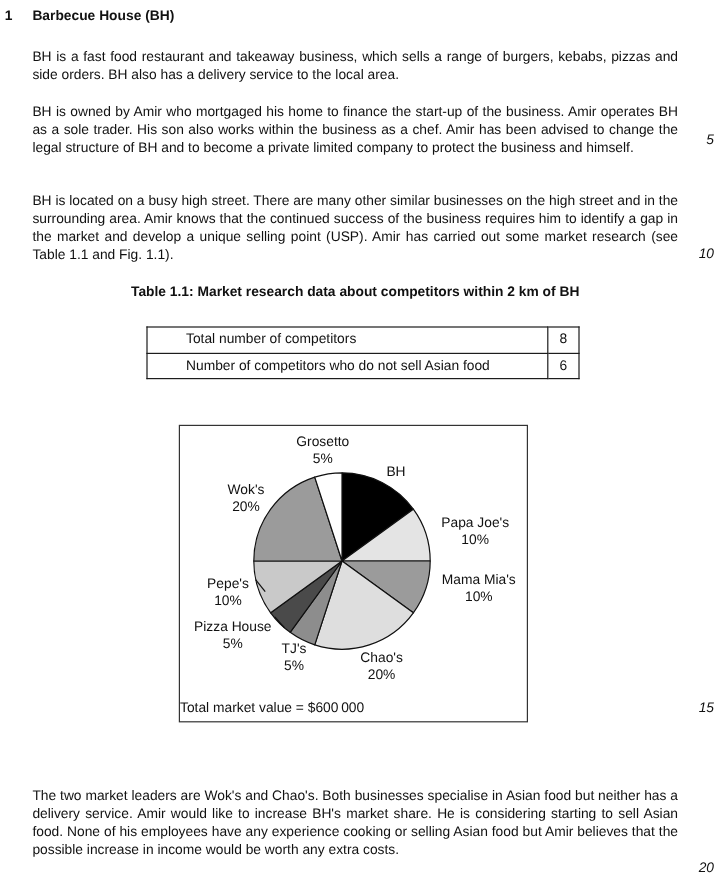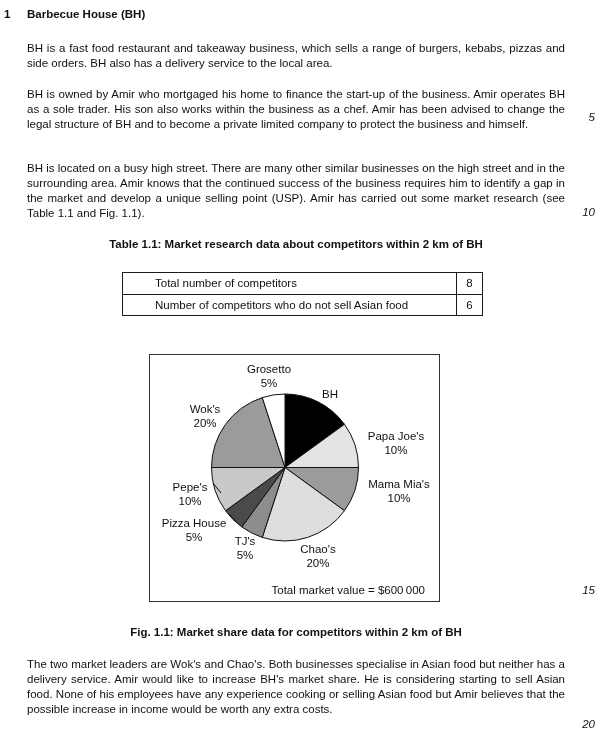--- a/index.html
+++ b/index.html
@@ -63,21 +63,21 @@
     transform: translateX(-50%);
     text-align: center;
     font-size: 11.5px;
     line-height: 14px;
     white-space: nowrap;
     color: #111111;
   }
   .total-note {
     position: absolute;
     left: 0; right: 14px; top: 229px;
-    text-align: right;
+    text-align: left;
     font-size: 11.5px;
   }
 </style>
 </head>
 <body>
 
 <div class="page">
 
   <div class="abs qnum">1</div>
   <div class="abs title">Barbecue House (BH)</div>
@@ -148,21 +148,20 @@
           <div>20%</div>
         </div>
         <div class="pie-label" style="left: 119px; top: 7px;">
           <div>Grosetto</div>
           <div>5%</div>
         </div>
       </div>
     <div class="total-note">Total market value = $600 000</div>
   </div>
 
-  <div class="abs caption" style="top:626px">Fig. 1.1: Market share data for competitors within 2 km of BH</div>
 
   <p class="abs body" style="top:657px">The two market leaders are Wok's and Chao's. Both businesses specialise in Asian food but neither has a delivery service. Amir would like to increase BH's market share. He is considering starting to sell Asian food. None of his employees have any experience cooking or selling Asian food but Amir believes that the possible increase in income would be worth any extra costs.</p>
 
   <div class="abs linenum" style="top:111px">5</div>
   <div class="abs linenum" style="top:206px">10</div>
   <div class="abs linenum" style="top:584px">15</div>
   <div class="abs linenum" style="top:718px">20</div>
 
 </div>
 

